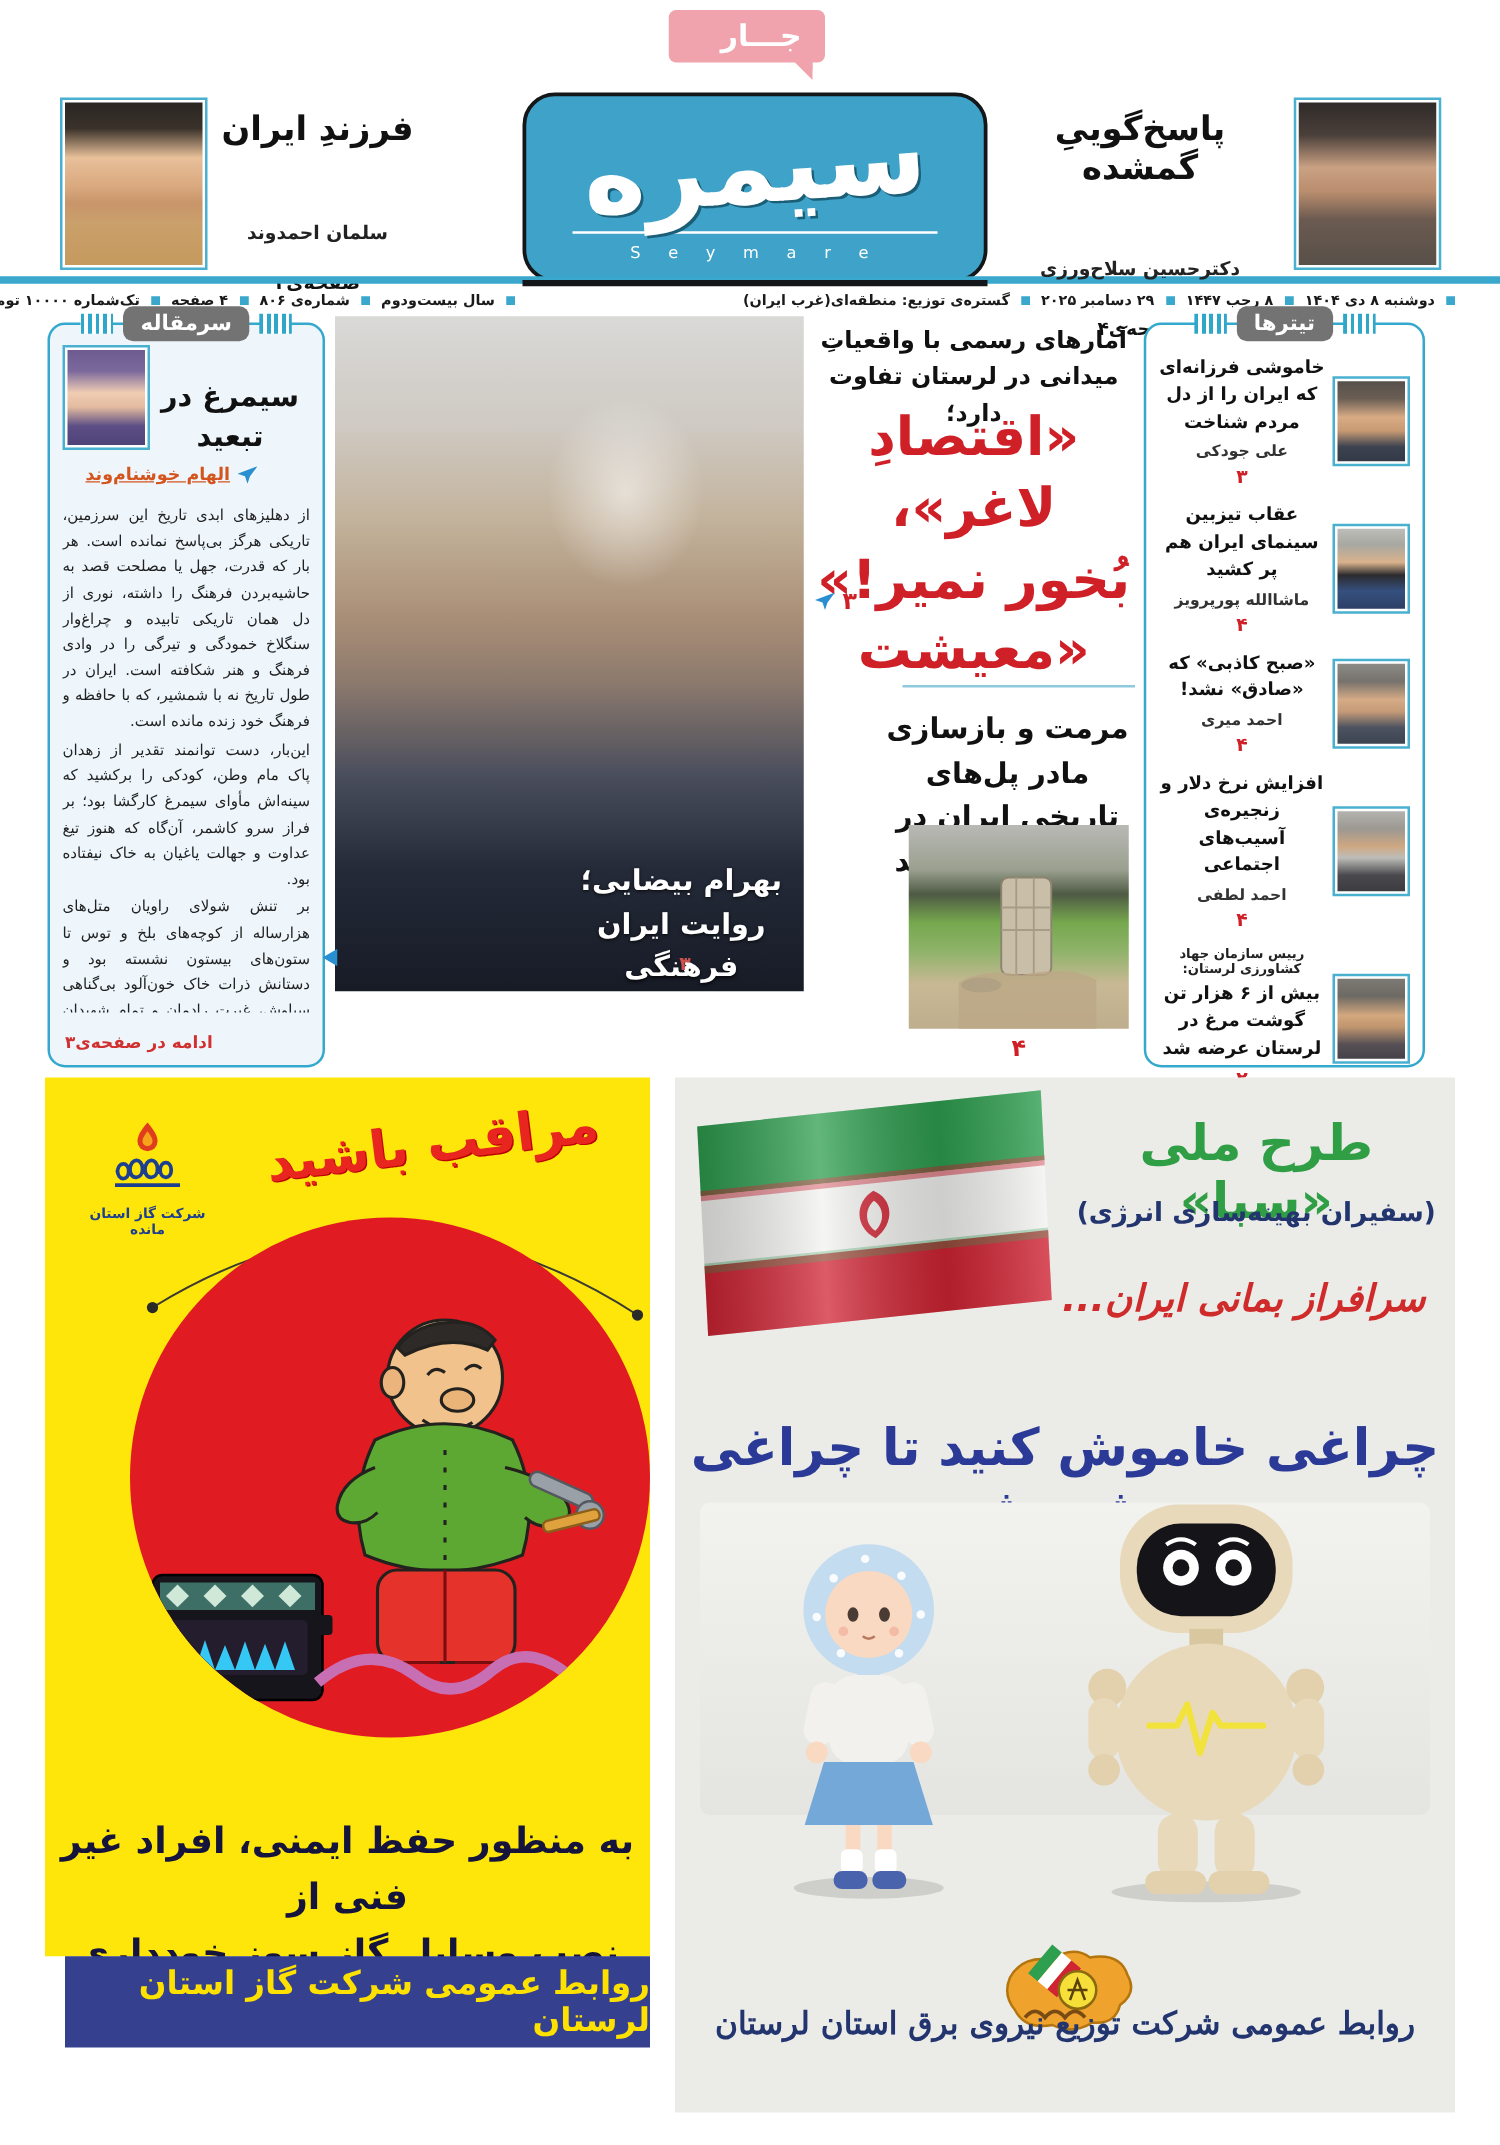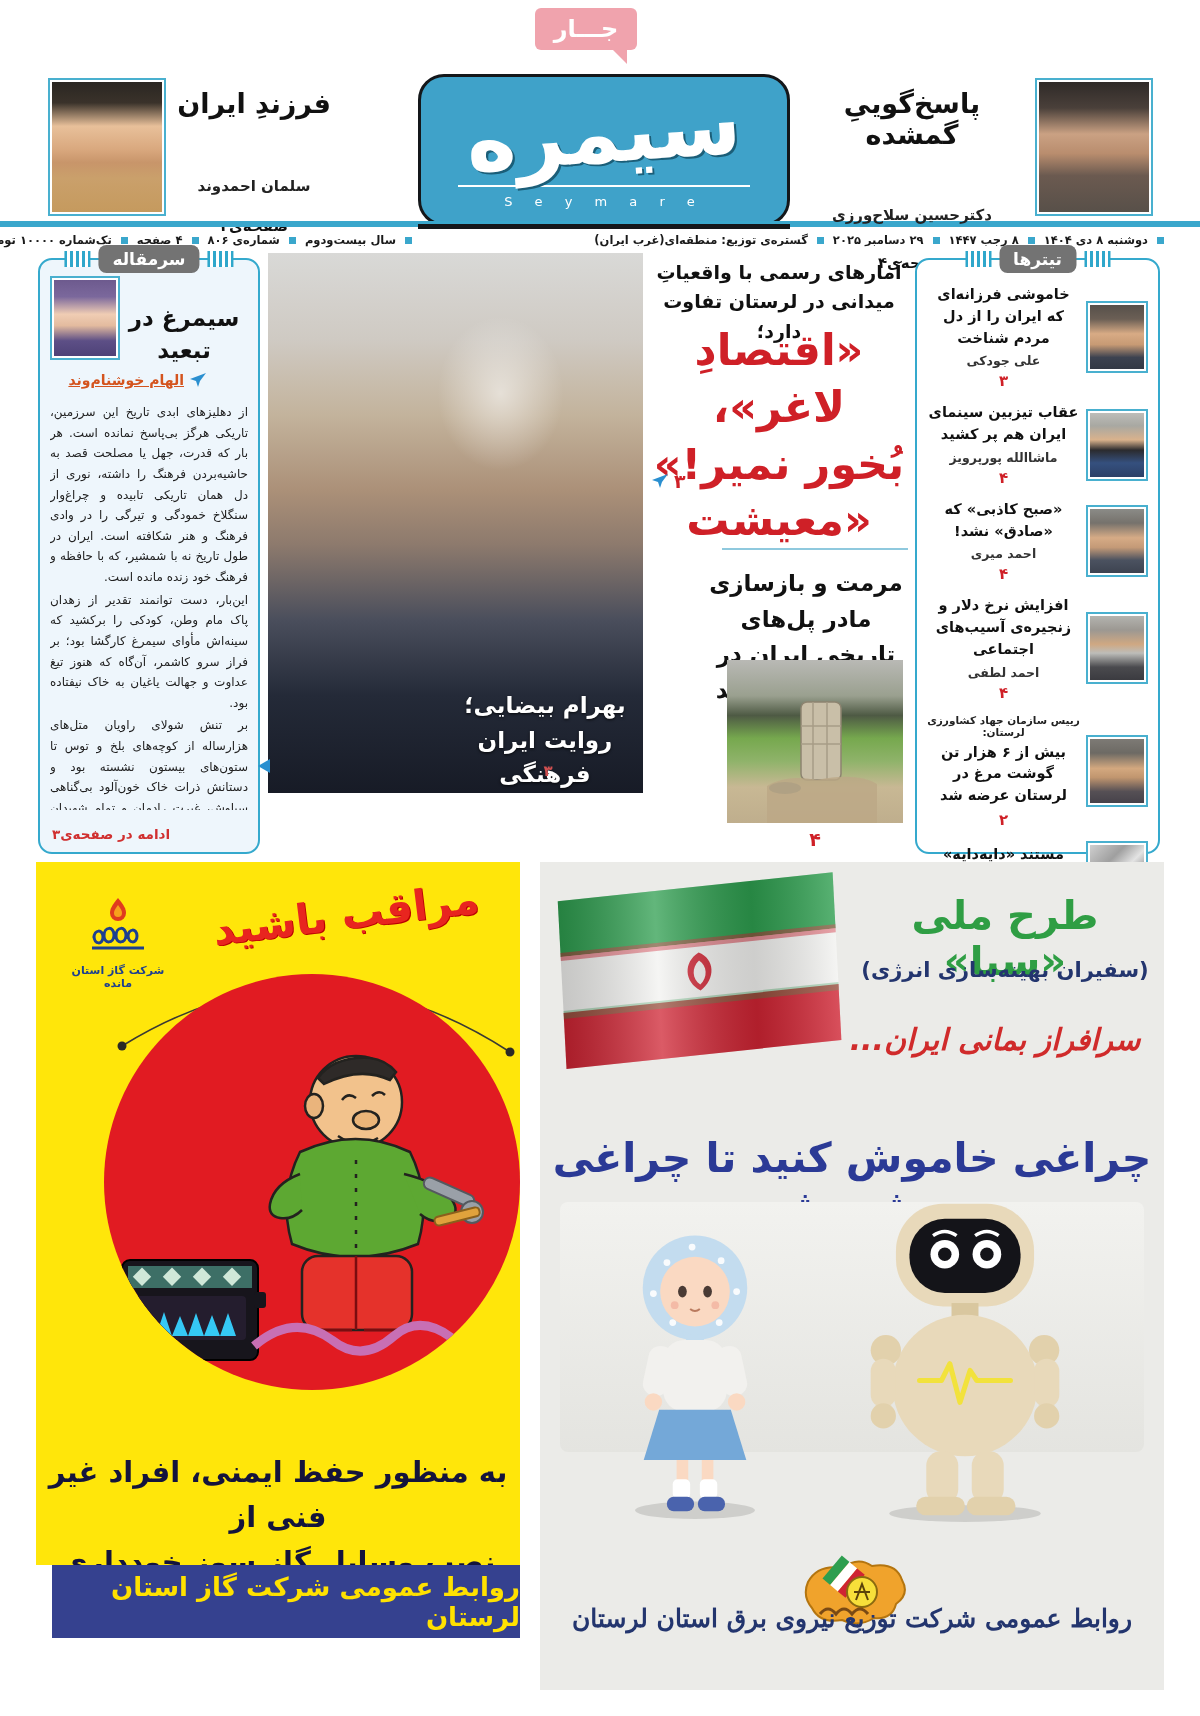--- a/index.html
+++ b/index.html
@@ -1,21 +1,21 @@
 <!DOCTYPE html>
 <html lang="fa"><head>
 <meta charset="utf-8">
 <style>
   html,body{margin:0;padding:0;background:#fff;}
   .page{position:relative;width:1200px;height:1716px;background:#fff;overflow:hidden;
         font-family:"DejaVu Sans","Liberation Sans",sans-serif;direction:rtl;}
   .abs{position:absolute;}
   
   .jar-tab{left:535px;top:8px;width:102px;height:42px;background:#f0a3ad;border-radius:6px;
-           display:flex;align-items:center;justify-content:center;color:#fff;font-weight:bold;font-size:24px;letter-spacing:2px;}
+           display:flex;align-items:center;justify-content:center;color:#fff;font-weight:bold;font-size:24px;letter-spacing:2px;padding-left:23px;}
   .jar-tab::after{content:"";position:absolute;right:10px;bottom:-14px;border:8px solid transparent;border-top-color:#f0a3ad;border-right-color:#f0a3ad;}
   
   .photo-frame{border:2px solid #49b0cf;background:#fff;padding:2px;box-sizing:border-box;}
   .photo-fill{width:100%;height:100%;}
   .hdr-title{font-size:27px;font-weight:bold;color:#111;text-align:center;}
   .hdr-byline{font-size:15px;font-weight:bold;color:#222;text-align:center;}
   .hdr-page{font-size:15px;font-weight:bold;color:#111;text-align:center;}
   .masthead{left:418px;top:74px;width:372px;height:152px;background:#3fa2c9;border:3px solid #14171a;border-radius:26px;
             display:flex;flex-direction:column;align-items:center;justify-content:center;box-sizing:border-box;}
   .masthead .fa{color:#fff;font-size:84px;font-weight:bold;line-height:1;transform:rotate(-4deg);text-shadow:2px 2px 0 #1b5e78;}
@@ -58,21 +58,21 @@
   .lead-headline{left:648px;top:322px;width:262px;text-align:center;color:#cf2027;font-weight:900;font-size:43px;line-height:1.32;}
   .lead-pagerow{left:652px;top:470px;display:flex;align-items:center;gap:6px;direction:rtl;}
   .rednum{color:#cf2027;font-weight:bold;font-size:19px;}
   .divider{left:722px;top:548px;width:186px;height:2px;background:#8fc9de;}
   
   .bridge-title{left:700px;top:566px;width:212px;text-align:center;font-size:23px;font-weight:bold;color:#111;line-height:1.55;}
   .bridge-photo{left:727px;top:660px;width:176px;height:163px;
       background:linear-gradient(180deg,#b9b9b5 0%,#9aa08f 22%,#4e5a44 34%,#76a84e 48%,#8fb36a 62%,#c8b894 78%,#bfae8d 100%);}
   .bridge-num{left:795px;top:828px;width:40px;text-align:center;}
   
-  .newsbox{left:915px;top:258px;width:245px;height:596px;background:#fff;}
+  .newsbox{left:915px;top:258px;width:225px;height:596px;background:#fff;}
   .news-list{position:absolute;inset:18px 6px 6px 6px;display:flex;flex-direction:column;}
   .news-item{display:flex;flex-direction:row;align-items:center;gap:6px;padding:6px 4px;}
   .news-thumb{flex:0 0 auto;width:62px;height:72px;}
   .news-text{flex:1;display:flex;flex-direction:column;align-items:center;gap:4px;}
   .news-kicker{font-size:10.5px;font-weight:bold;color:#222;text-align:center;}
   .news-title{font-size:14.5px;font-weight:bold;color:#111;text-align:center;line-height:1.5;}
   .news-author{font-size:12.5px;color:#333;font-weight:bold;}
   .news-num{font-size:15px;color:#cf2027;font-weight:bold;}
   .ndiv{height:1px;background:#b9dcec;margin:0 8px;}
   

